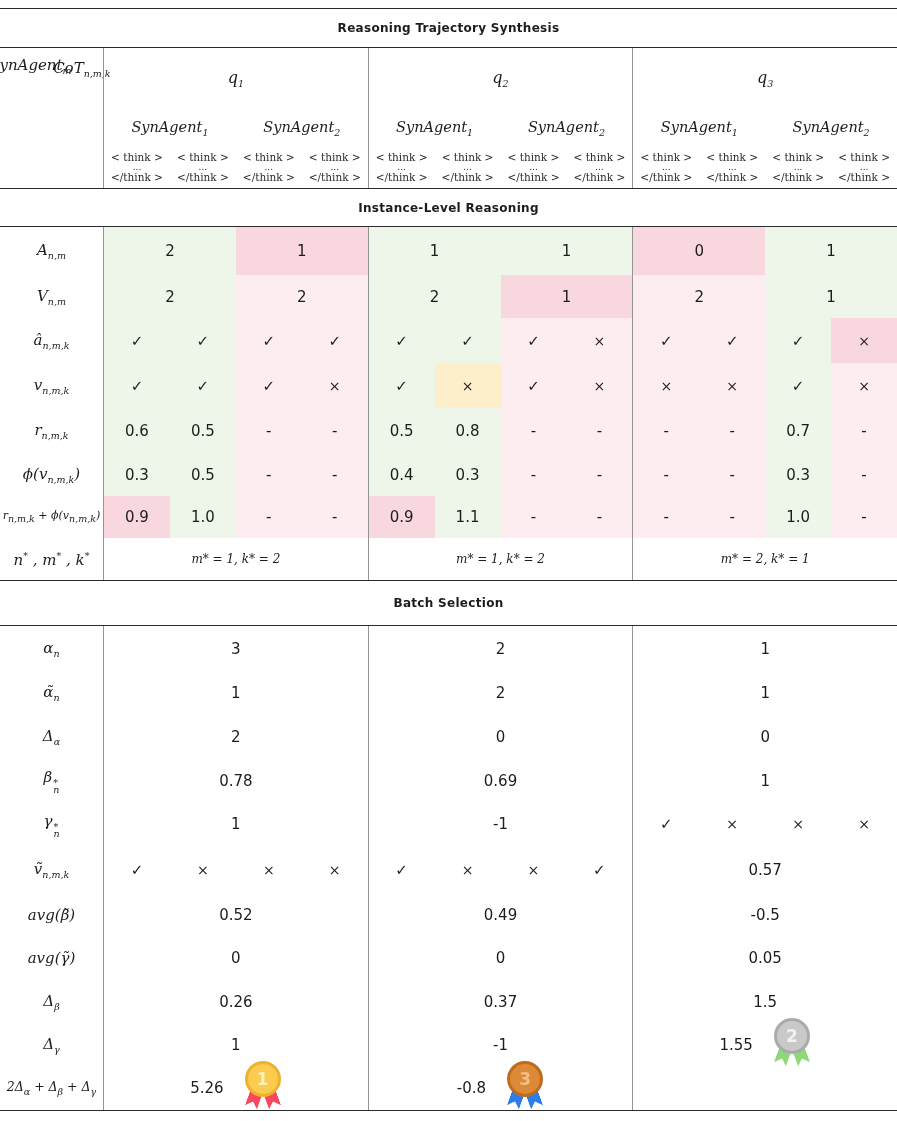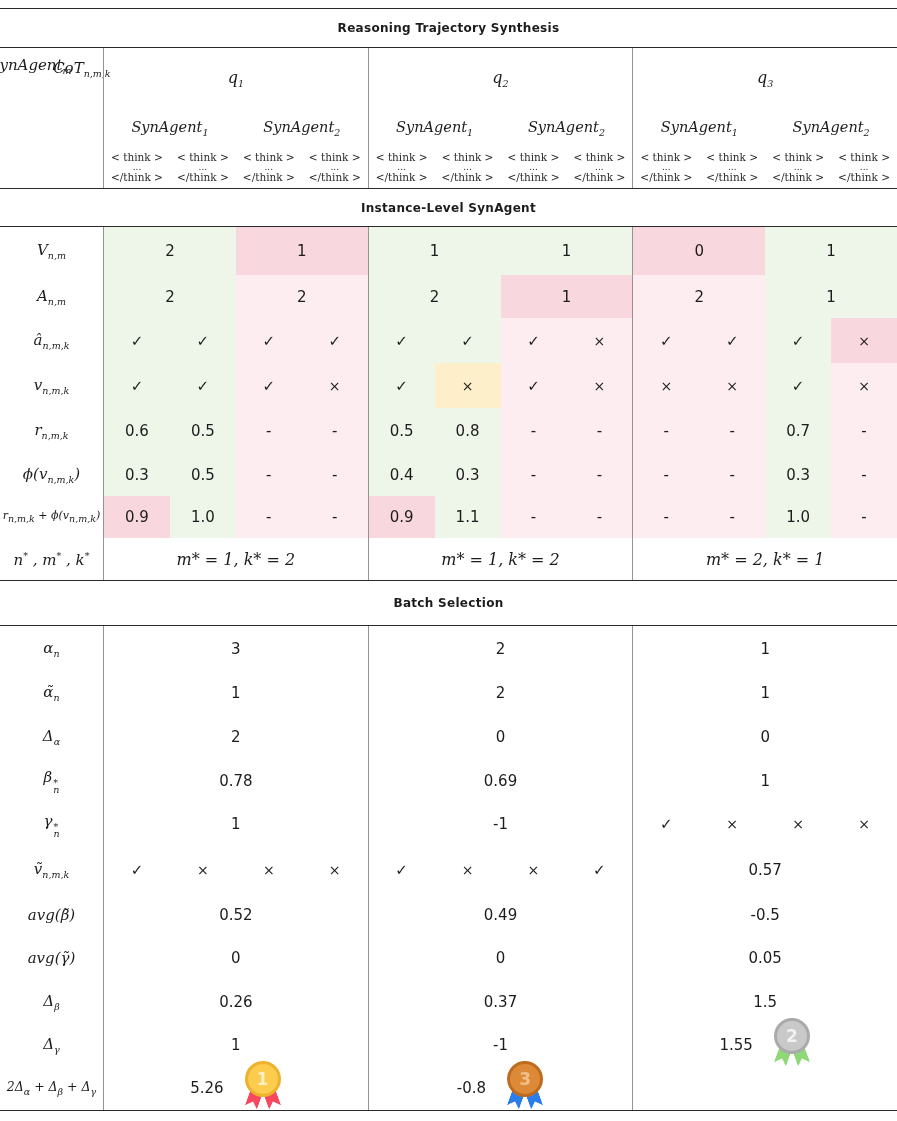--- a/index.html
+++ b/index.html
@@ -29,21 +29,21 @@
   .ml.sm1{font-size:12.5px}.ml.sm2{font-size:11px}
   .ml sub{font-size:9.5px;font-style:italic;}
   .ml sup{font-size:9.5px;}
   .stack{display:inline-flex;flex-direction:column;align-items:flex-start;line-height:7px;font-size:9.5px;
          vertical-align:-4px;margin-left:1px;}
   .qlab{font-size:16px}
   .agname{font-size:14.5px}
   .num{font-family:"DejaVu Sans",sans-serif;font-size:15px;}
   .mark-check{font-size:15px;font-weight:bold;}
   .mark-cross{font-size:14px;}
-  .sel{font-family:"DejaVu Serif",serif;font-style:italic;font-size:16px;}
+  .sel{font-family:"DejaVu Serif",serif;font-style:italic;font-size:12px;}
   
   .bg-green{background:#eef5e9}.bg-pink{background:#fdedf0}.bg-pink_dark{background:#f8d7df}
   .bg-yellow{background:#fcefc9}.bg-white{background:#ffffff}
   
   .totalwrap{display:flex;align-items:center;justify-content:center;gap:20px;}
   .medal{position:relative;width:38px;height:48px;flex:0 0 auto;top:-3px;}
   .medal .circle{position:absolute;top:0;left:1px;width:36px;height:36px;border-radius:50%;box-sizing:border-box;
                  border:3.5px solid;display:flex;align-items:center;justify-content:center;
                  font-weight:bold;font-size:17px;z-index:2;font-family:"DejaVu Sans",sans-serif;}
   .medal .rib{position:absolute;top:26px;width:13px;height:21px;z-index:1;
@@ -168,29 +168,29 @@
           </div>
           <div class="think">
             <div>&lt; think &gt;</div>
             <div class="dots">...</div>
             <div>&lt;/think &gt;</div>
           </div>
         </div>
       </div>
     </div>
   <div class="rule"></div>
-  <div class="sec-title t2">Instance-Level SynAgent</div>
+  <div class="sec-title t2">Instance-Level Reasoning</div>
   <div class="rule"></div>
   <div class="table" id="instance-table">
       <div class="lcol" style="grid-template-rows: 48px 43px 45px 45px 45px 43px 42px 42px;">
         <div class="cellc">
+          <span class="ml">A<sub>n,m</sub></span>
+        </div>
+        <div class="cellc">
           <span class="ml">V<sub>n,m</sub></span>
-        </div>
-        <div class="cellc">
-          <span class="ml">A<sub>n,m</sub></span>
         </div>
         <div class="cellc">
           <span class="ml">â<sub>n,m,k</sub></span>
         </div>
         <div class="cellc">
           <span class="ml">v<sub>n,m,k</sub></span>
         </div>
         <div class="cellc">
           <span class="ml">r<sub>n,m,k</sub></span>
         </div>

